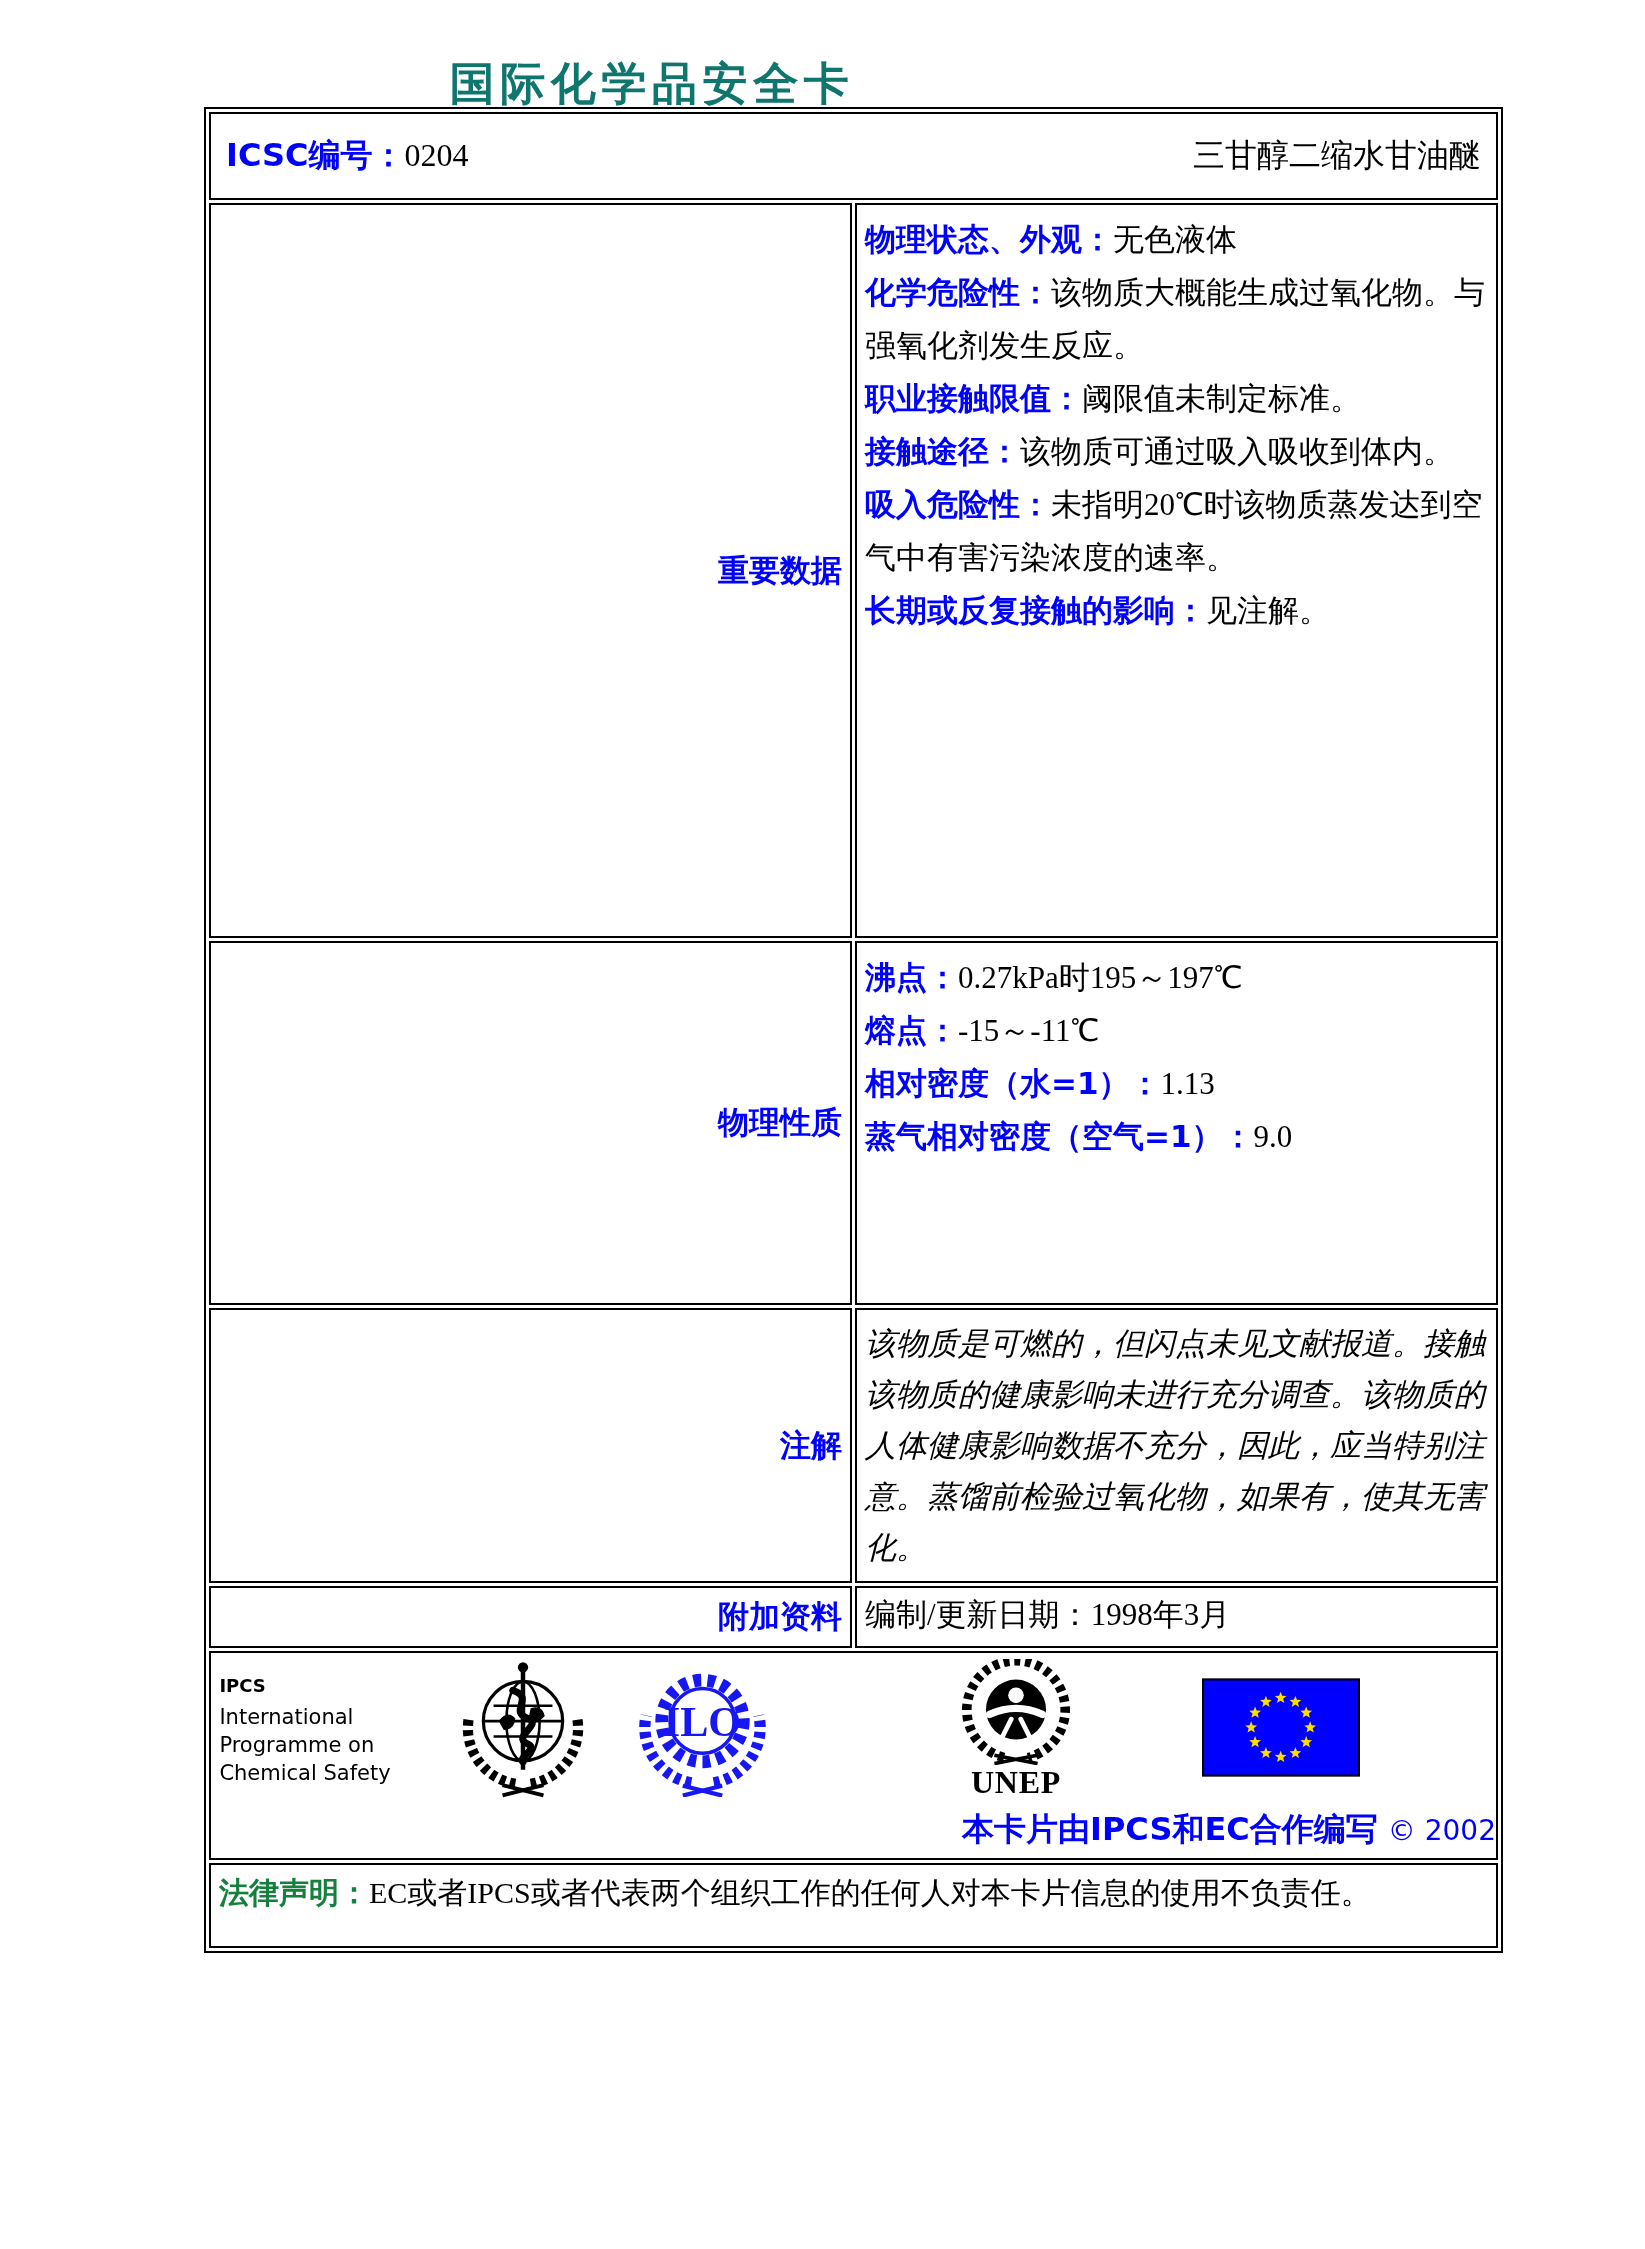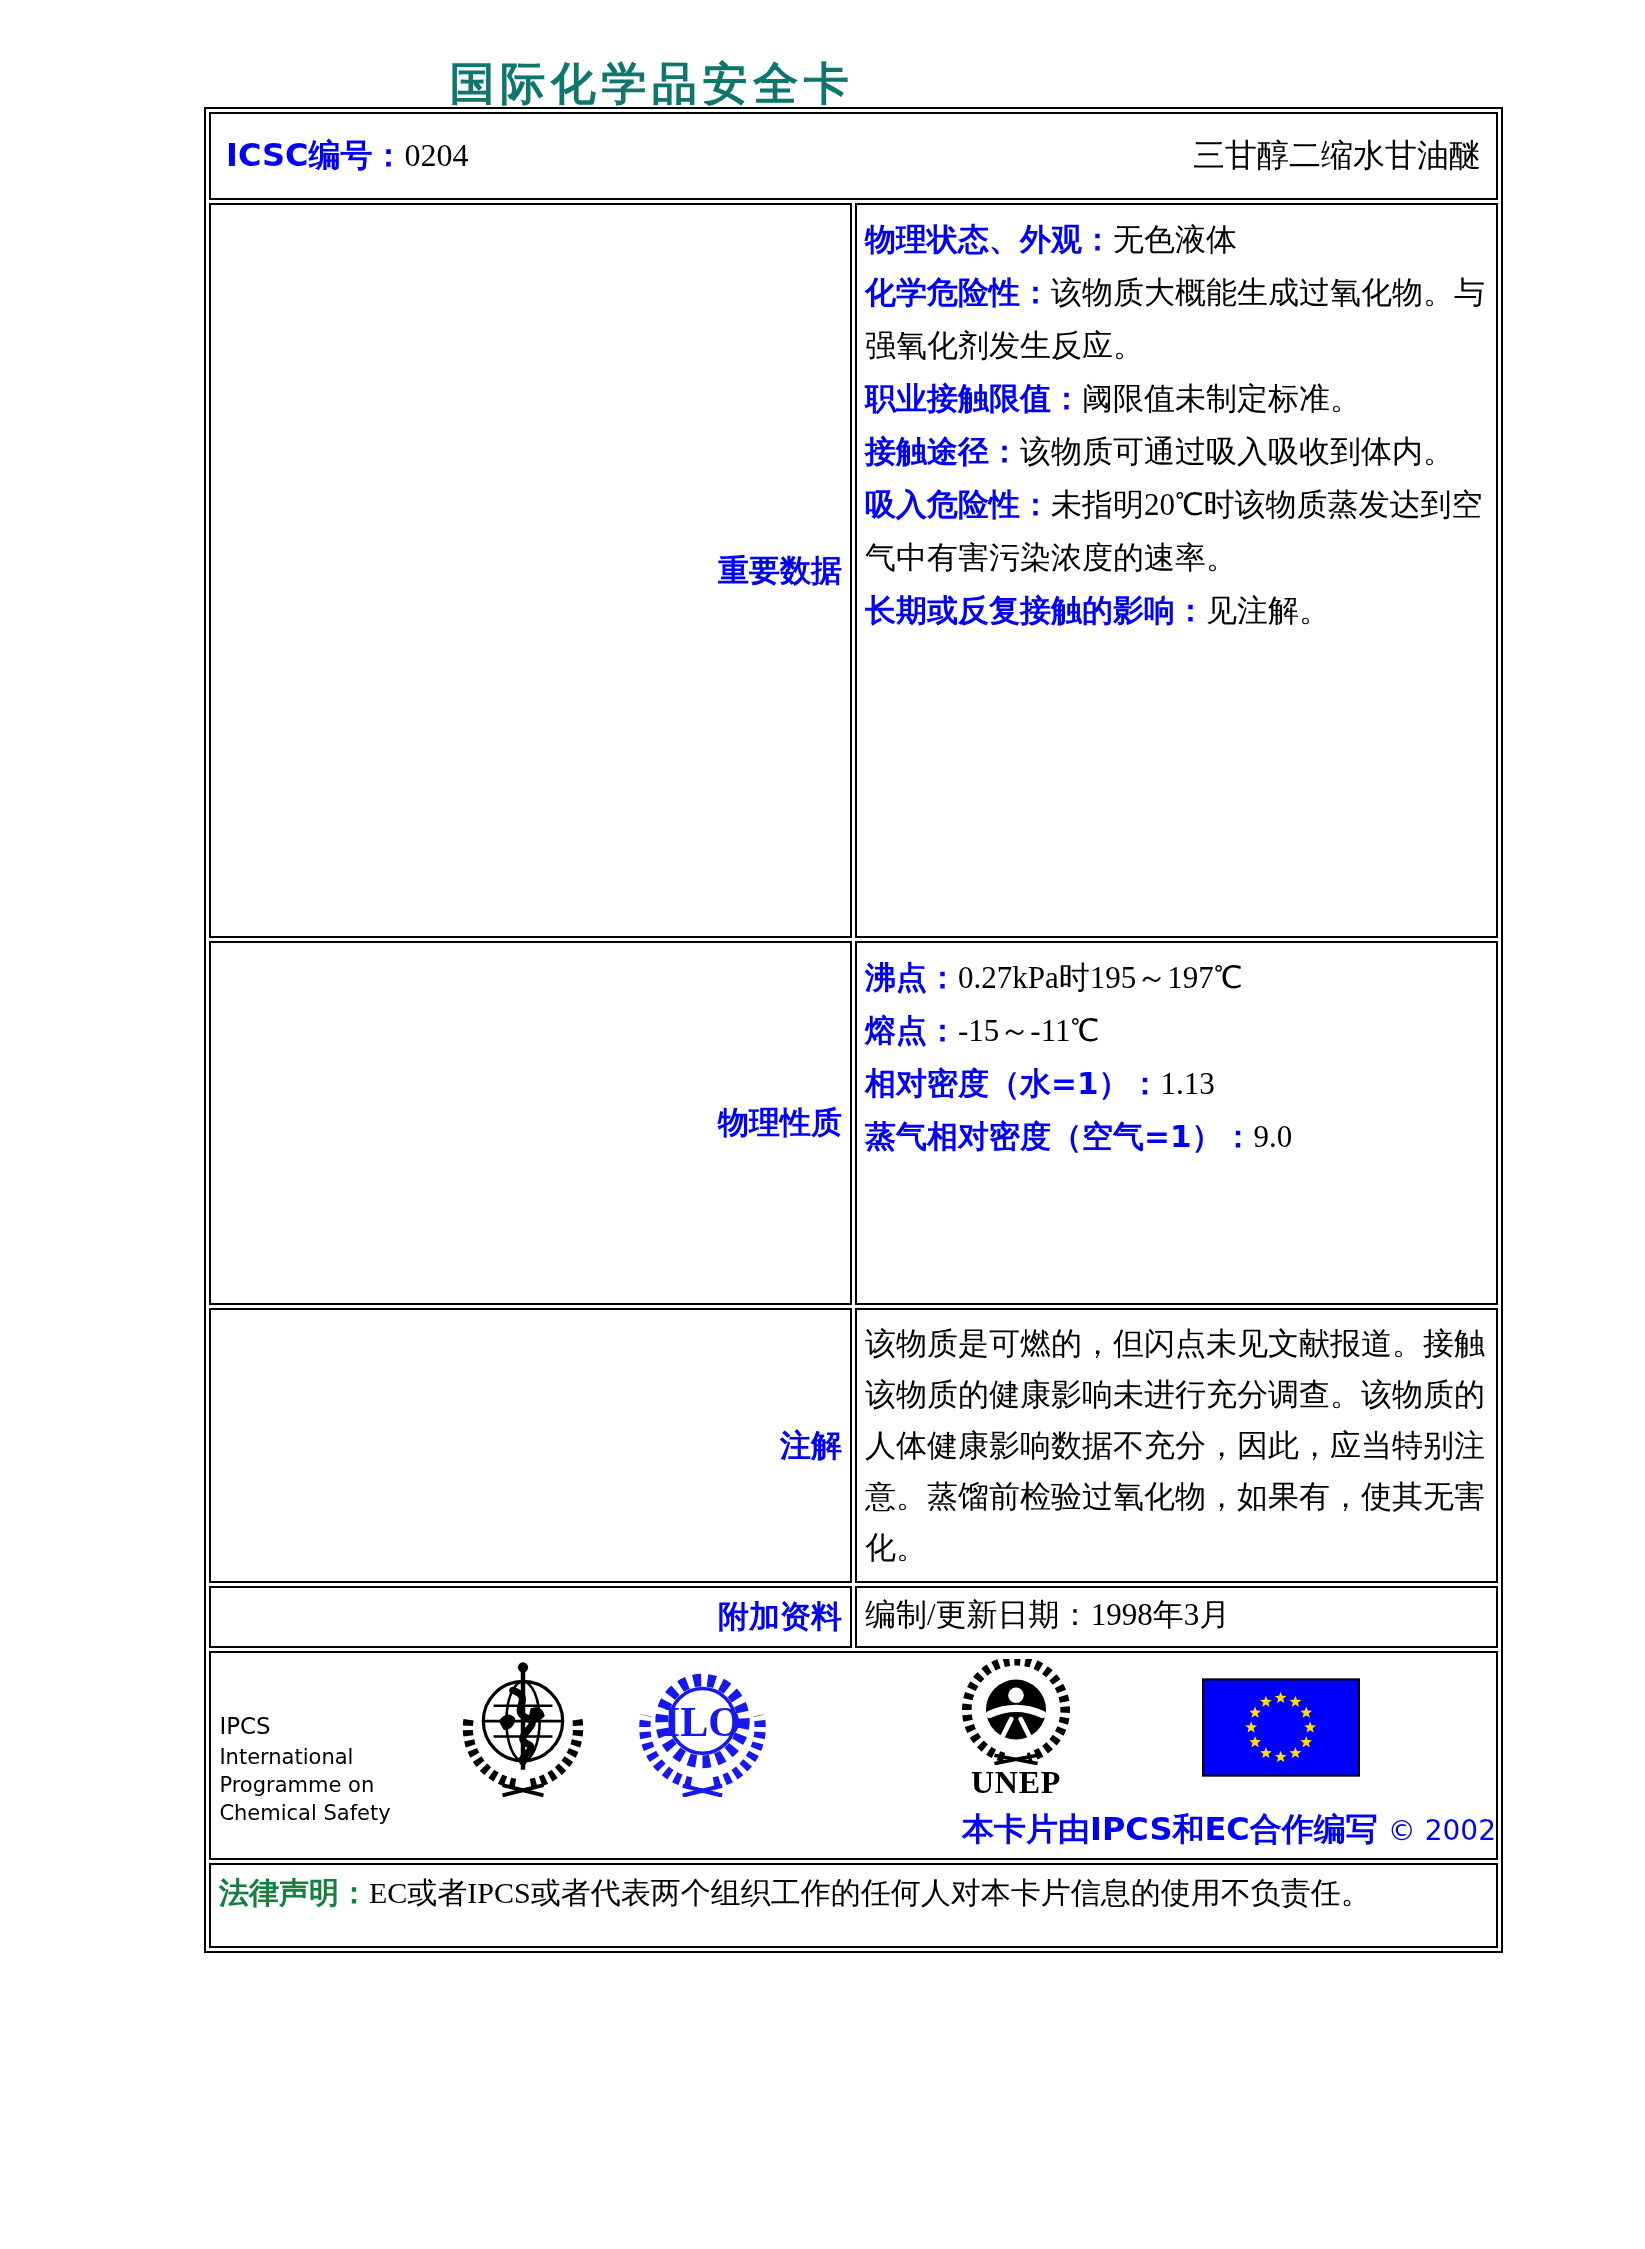--- a/index.html
+++ b/index.html
@@ -26,27 +26,27 @@
   .blue-label{color:#0000FF;font-family:"DejaVu Sans",sans-serif;font-weight:bold;}
   .black-value{color:#000;font-family:"Liberation Serif",serif;}
 
   .header-inner{
     display:flex;justify-content:space-between;align-items:center;
     height:68px;padding:0 7px;font-size:32px;
   }
   .header-left .blue-label{font-size:32px;}
   .header-right{font-family:"Liberation Serif",serif;font-size:32px;}
 
-  .notes-par{font-family:"Liberation Serif",serif;font-size:31px;line-height:51px;}
+  .notes-par{font-family:"Liberation Serif",serif;font-size:31px;line-height:51px;font-style:italic;}
 
   .addinfo-line{font-family:"Liberation Serif",serif;font-size:31px;line-height:38px;}
 
   .logos-cell{position:relative;height:189px;}
   .ipcs-block{position:absolute;left:8.4px;top:15.5px;font-family:"DejaVu Sans",sans-serif;color:#000;}
-  .ipcs-title{font-weight:normal;font-size:23px;line-height:34px;margin-top:40px;}
+  .ipcs-title{font-weight:bold;font-size:18px;line-height:34px;}
   .ipcs-line{font-size:21px;line-height:28px;}
   .logo{position:absolute;}
   .who-logo{left:248px;top:4.2px;}
   .ilo-logo{left:421px;top:5.6px;}
   .unep-logo{left:745px;top:5.6px;}
   .unep-text{
     position:absolute;left:745px;top:111px;width:120px;text-align:center;
     font-family:"Liberation Serif",serif;font-weight:bold;font-size:32px;letter-spacing:0.7px;
   }
   .eu-flag{left:991px;top:25px;}

